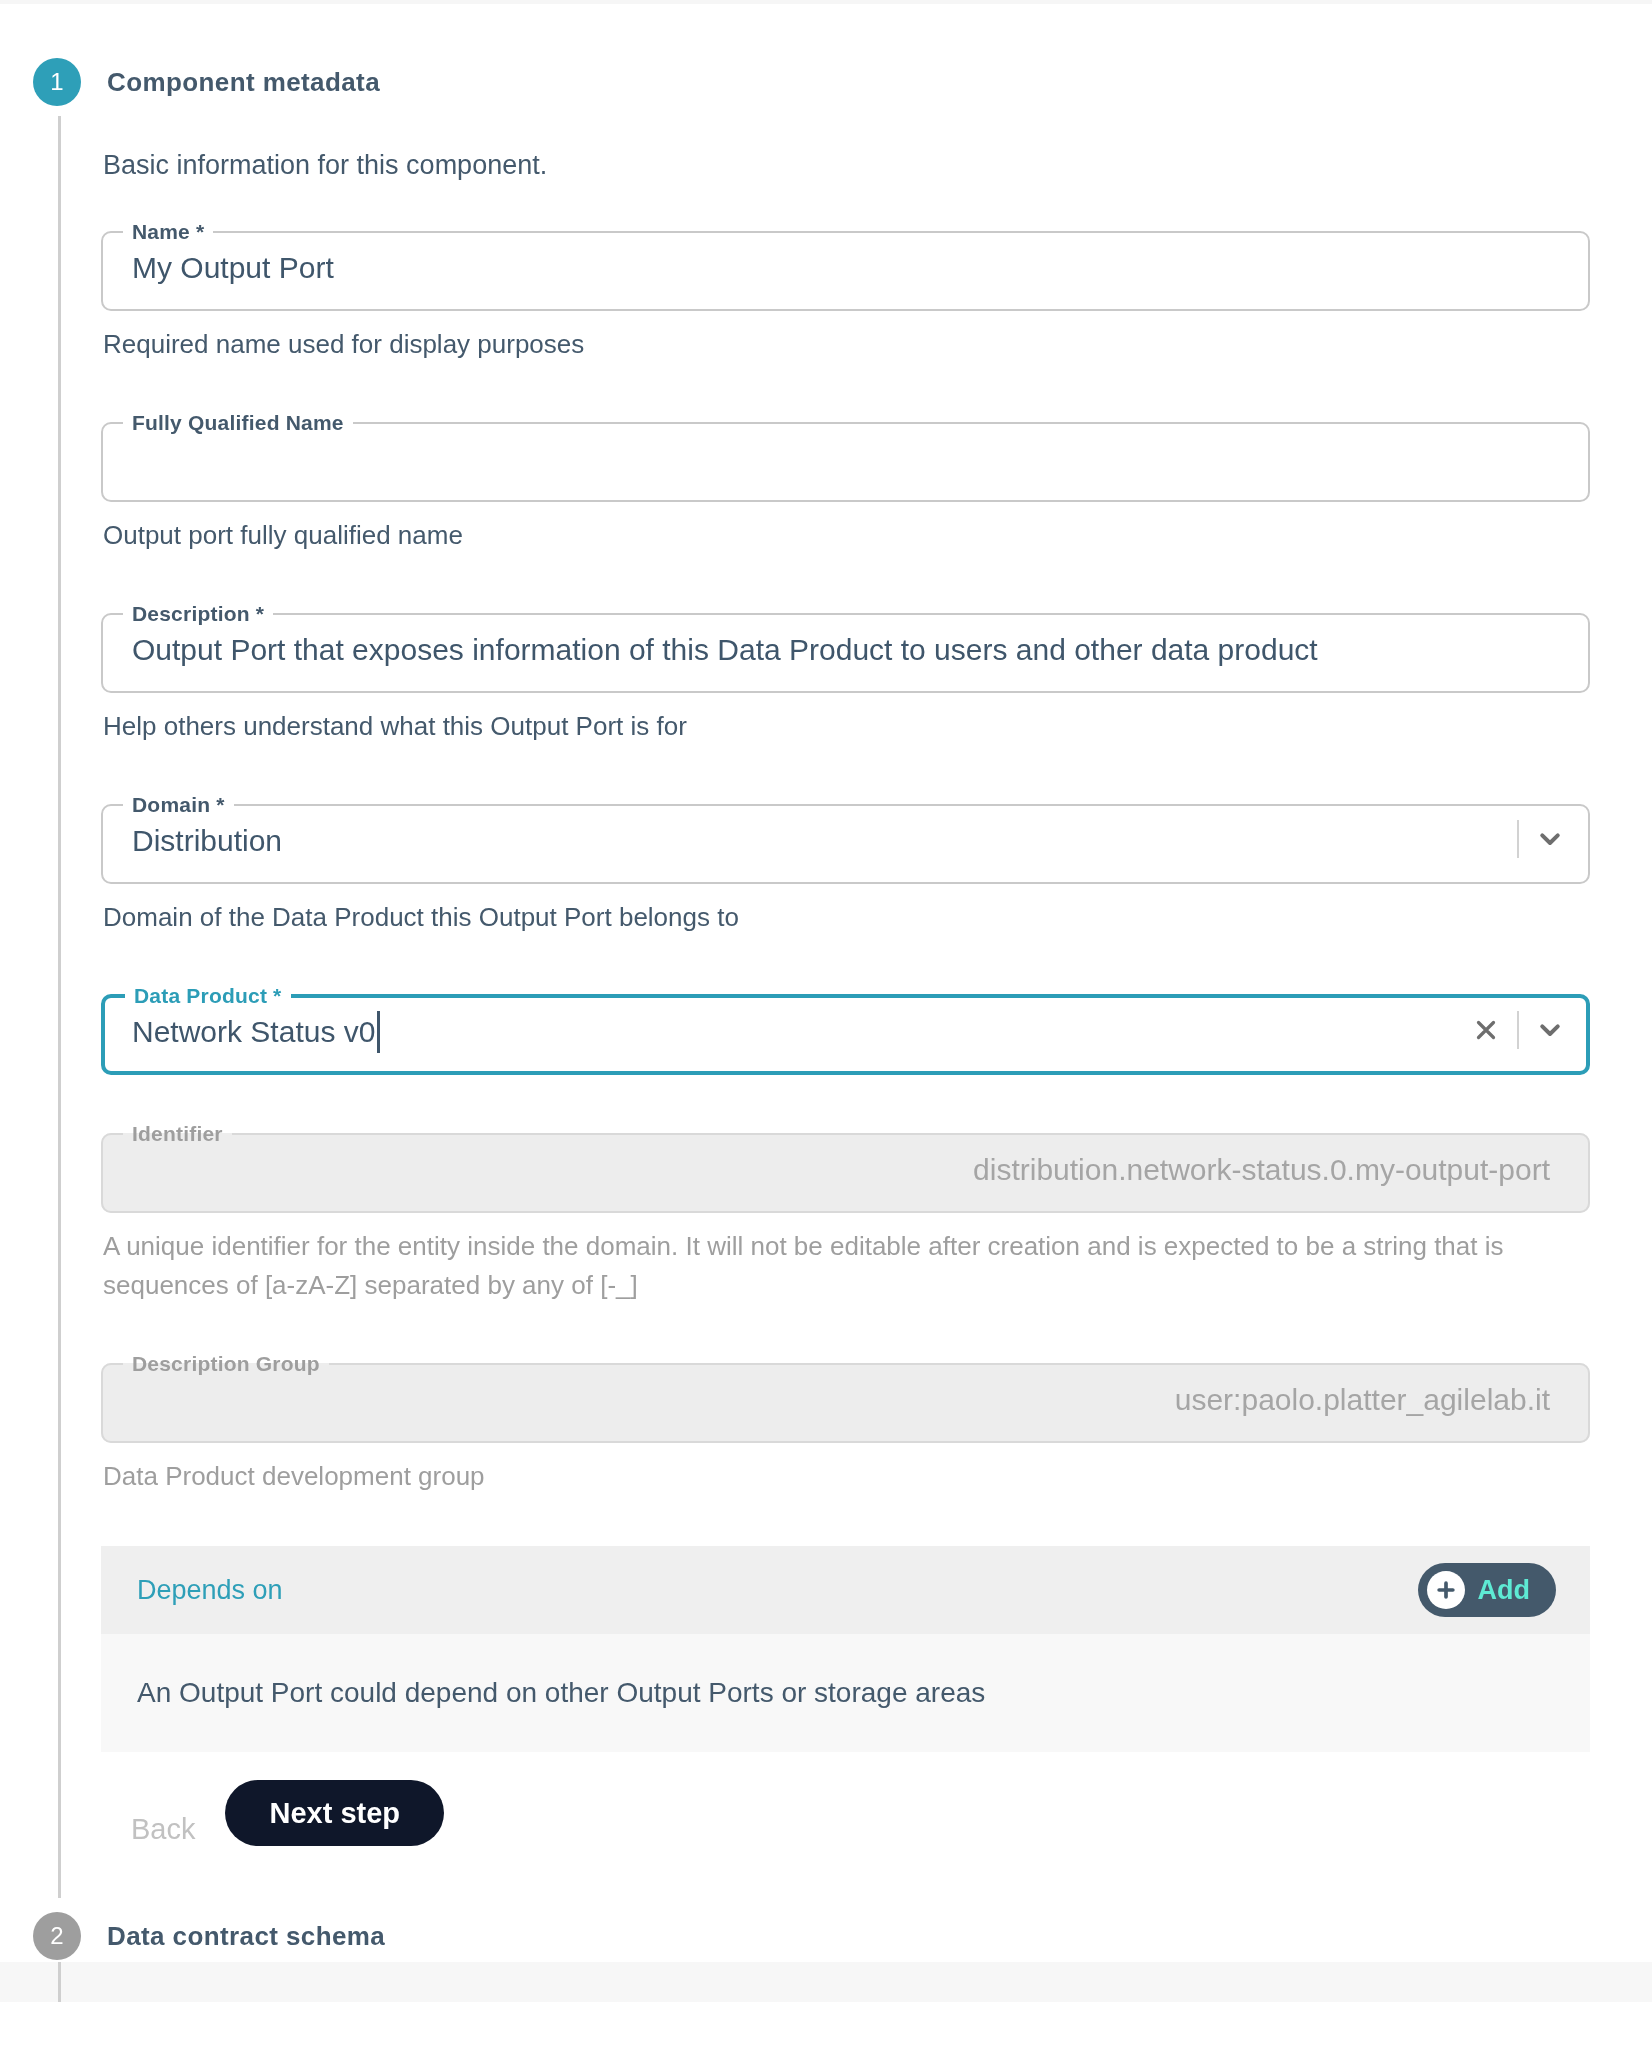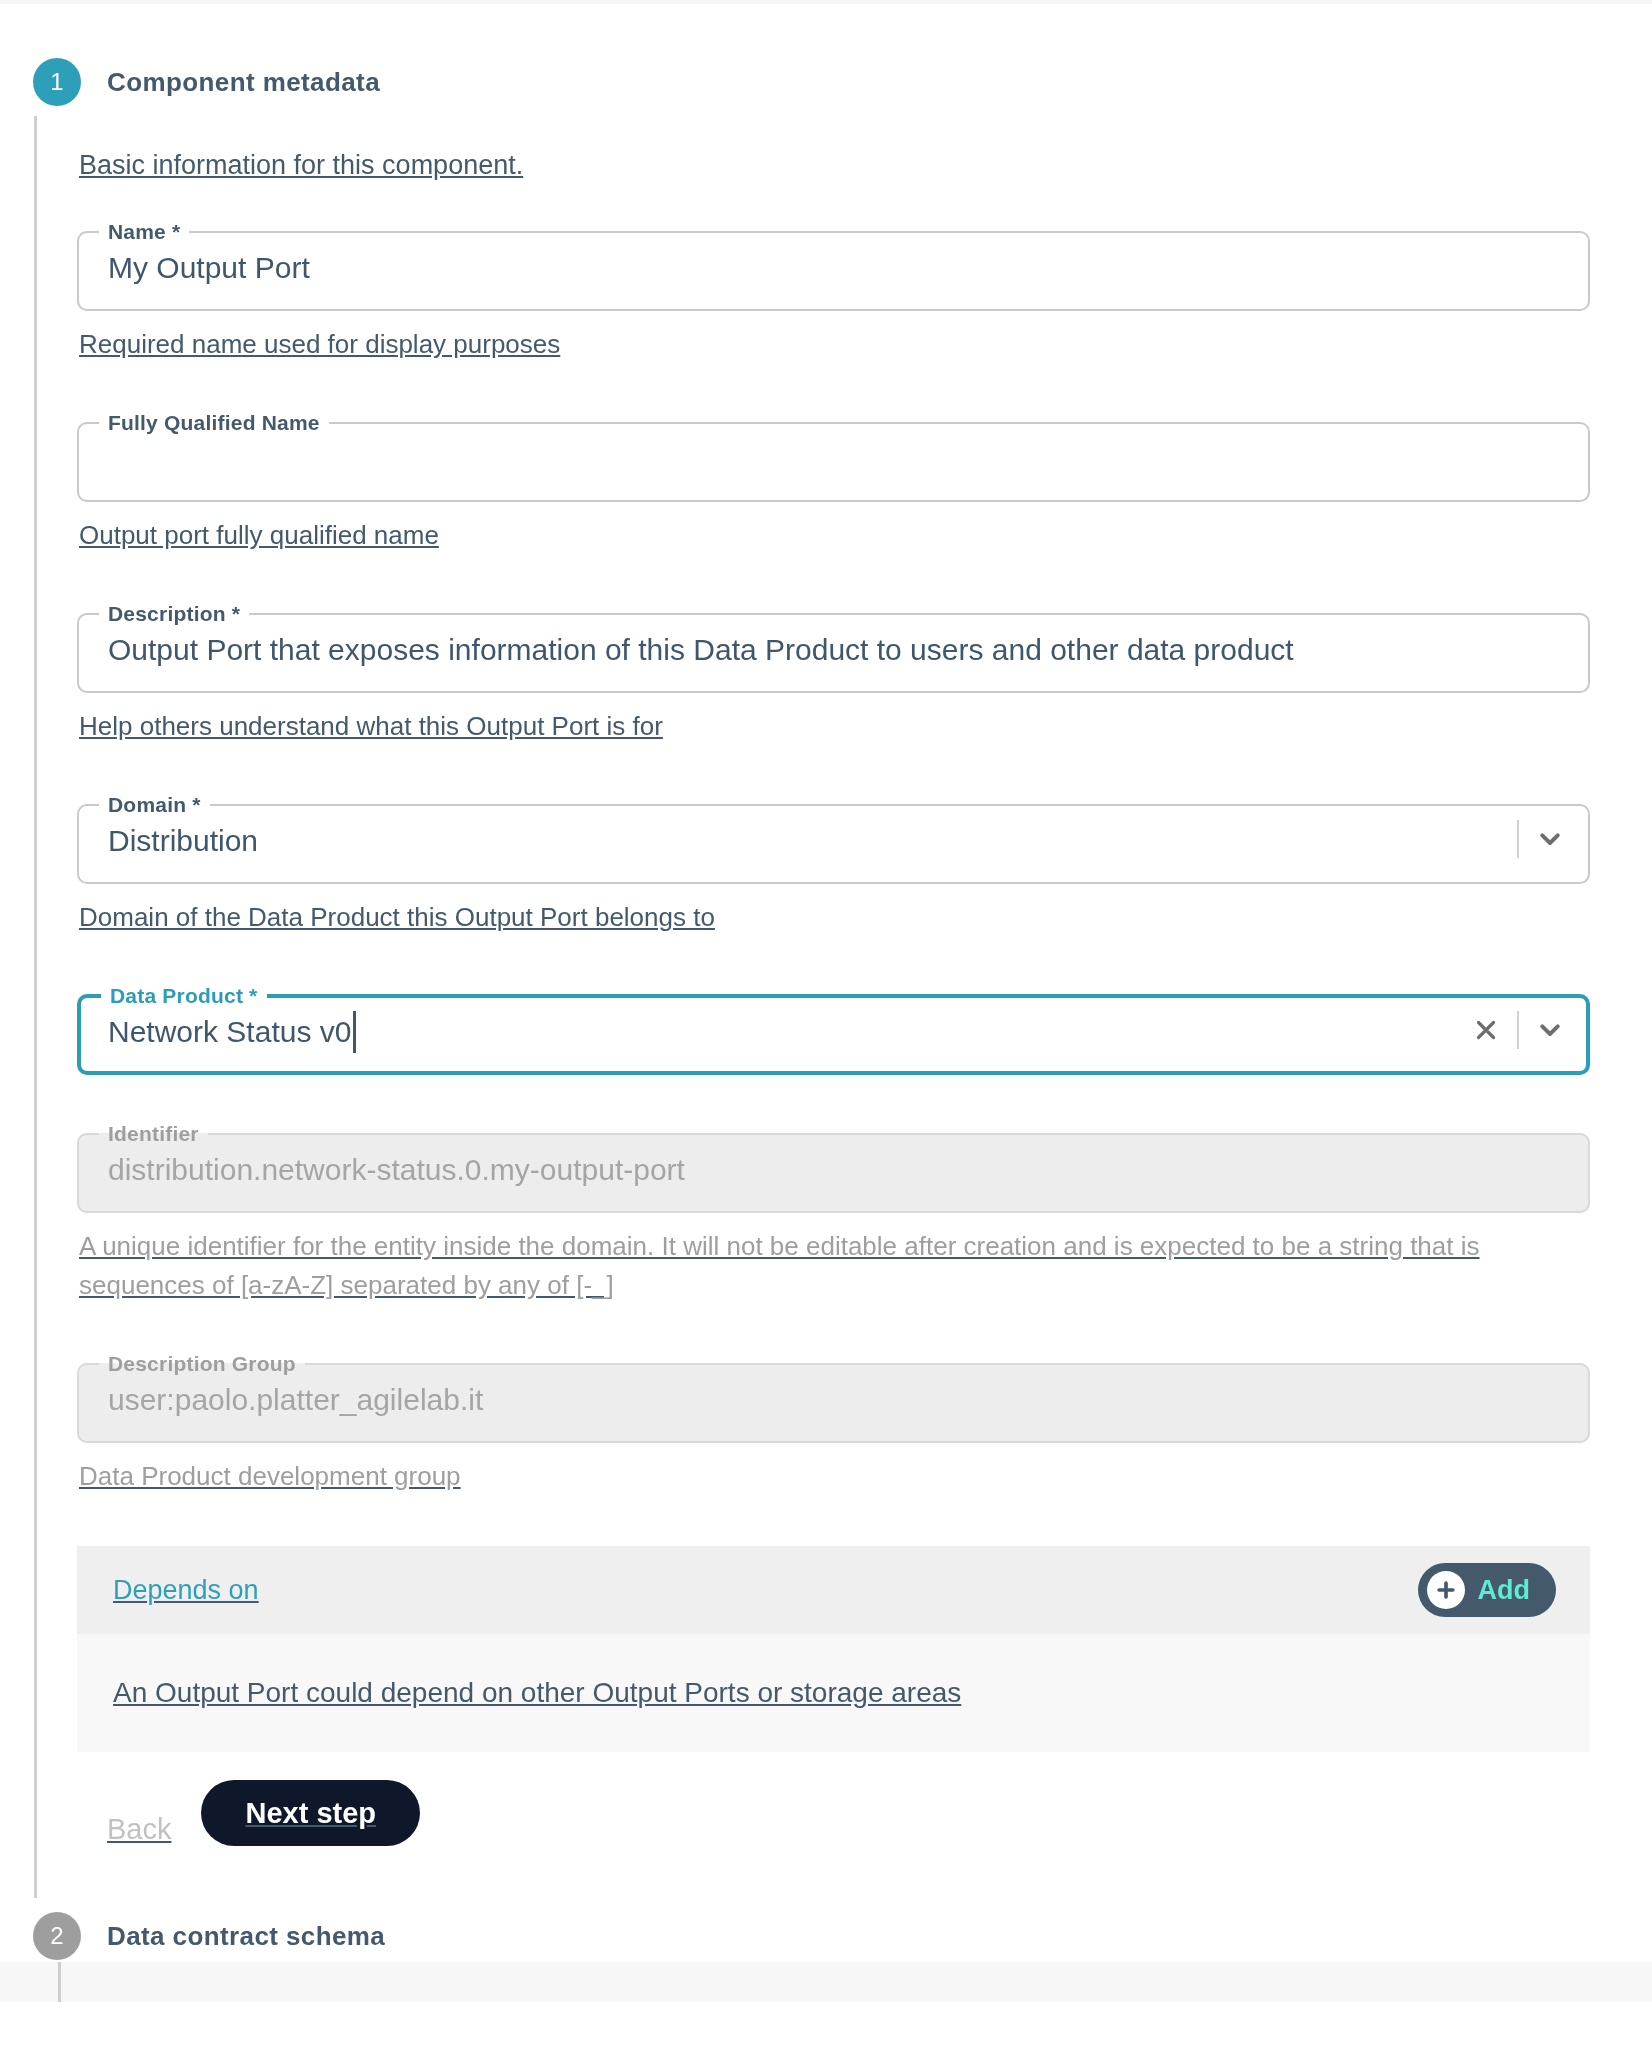--- a/index.html
+++ b/index.html
@@ -18,24 +18,23 @@
   .step-header { display:flex; align-items:center; gap:26px; padding-left:33px; height:52px; }
   .step-circle {
     width:48px; height:48px; border-radius:50%; flex:0 0 48px;
     background:#2E9FB8; color:#fff; display:flex; align-items:center; justify-content:center;
     font-size:24px;
   }
   .step-circle.inactive { background:#9e9e9e; }
   .step-title { font-size:26px; font-weight:bold; color:#44596C; margin:0; letter-spacing:0.4px; }
 
   .step-content {
-    margin-left:34px; margin-top:8px; margin-bottom:12px;
+    margin-left:58px; margin-top:8px; margin-bottom:12px;
     border-left:3px solid #cfcfcf;
     padding:34px 62px 52px 40px;
-    text-decoration:underline;
   }
   .section-desc { font-size:27px; margin:0 0 40px 2px; }
 
   .field-group { margin-bottom:48px; }
   .field-box { position:relative; height:90px; }
   fieldset.outline {
     position:absolute; inset:0; margin:0; padding:0;
     border:2px solid #c9c9c9; border-radius:10px; background:#fff;
   }
   fieldset.outline legend {
@@ -46,21 +45,21 @@
   fieldset.outline.disabled legend { color:#9e9e9e; }
   fieldset.outline.focused { border:4px solid #2C9DB7; }
   fieldset.outline.focused legend { color:#2C9DB7; }
 
   .control {
     position:absolute; left:31px; right:170px; top:4px; height:86px;
     border:none; outline:none; background:transparent;
     font-family:inherit; font-size:30px; color:#3F566B; padding:0;
   }
   .control.full { right:40px; }
-  .control.disabled-text { color:#a5a5a5; }
+  .control.disabled-text { color:#a5a5a5;text-align:right; }
   .control-flex { display:flex; align-items:center; }
   .caret { width:3px; height:42px; background:#3F566B; margin-left:2px; }
 
   .adorn { position:absolute; right:22px; top:0; height:100%; display:flex; align-items:center; gap:13px; }
   .icon-btn { background:none; border:none; padding:0; margin:0; width:36px; height:36px;
     display:flex; align-items:center; justify-content:center; cursor:pointer; }
   .vdivider { width:2px; height:38px; background:#d2d2d2; }
 
   .helper { font-size:26px; line-height:1.5; margin:14px 0 0 2px; }
   .helper.muted { color:#9e9e9e; }

